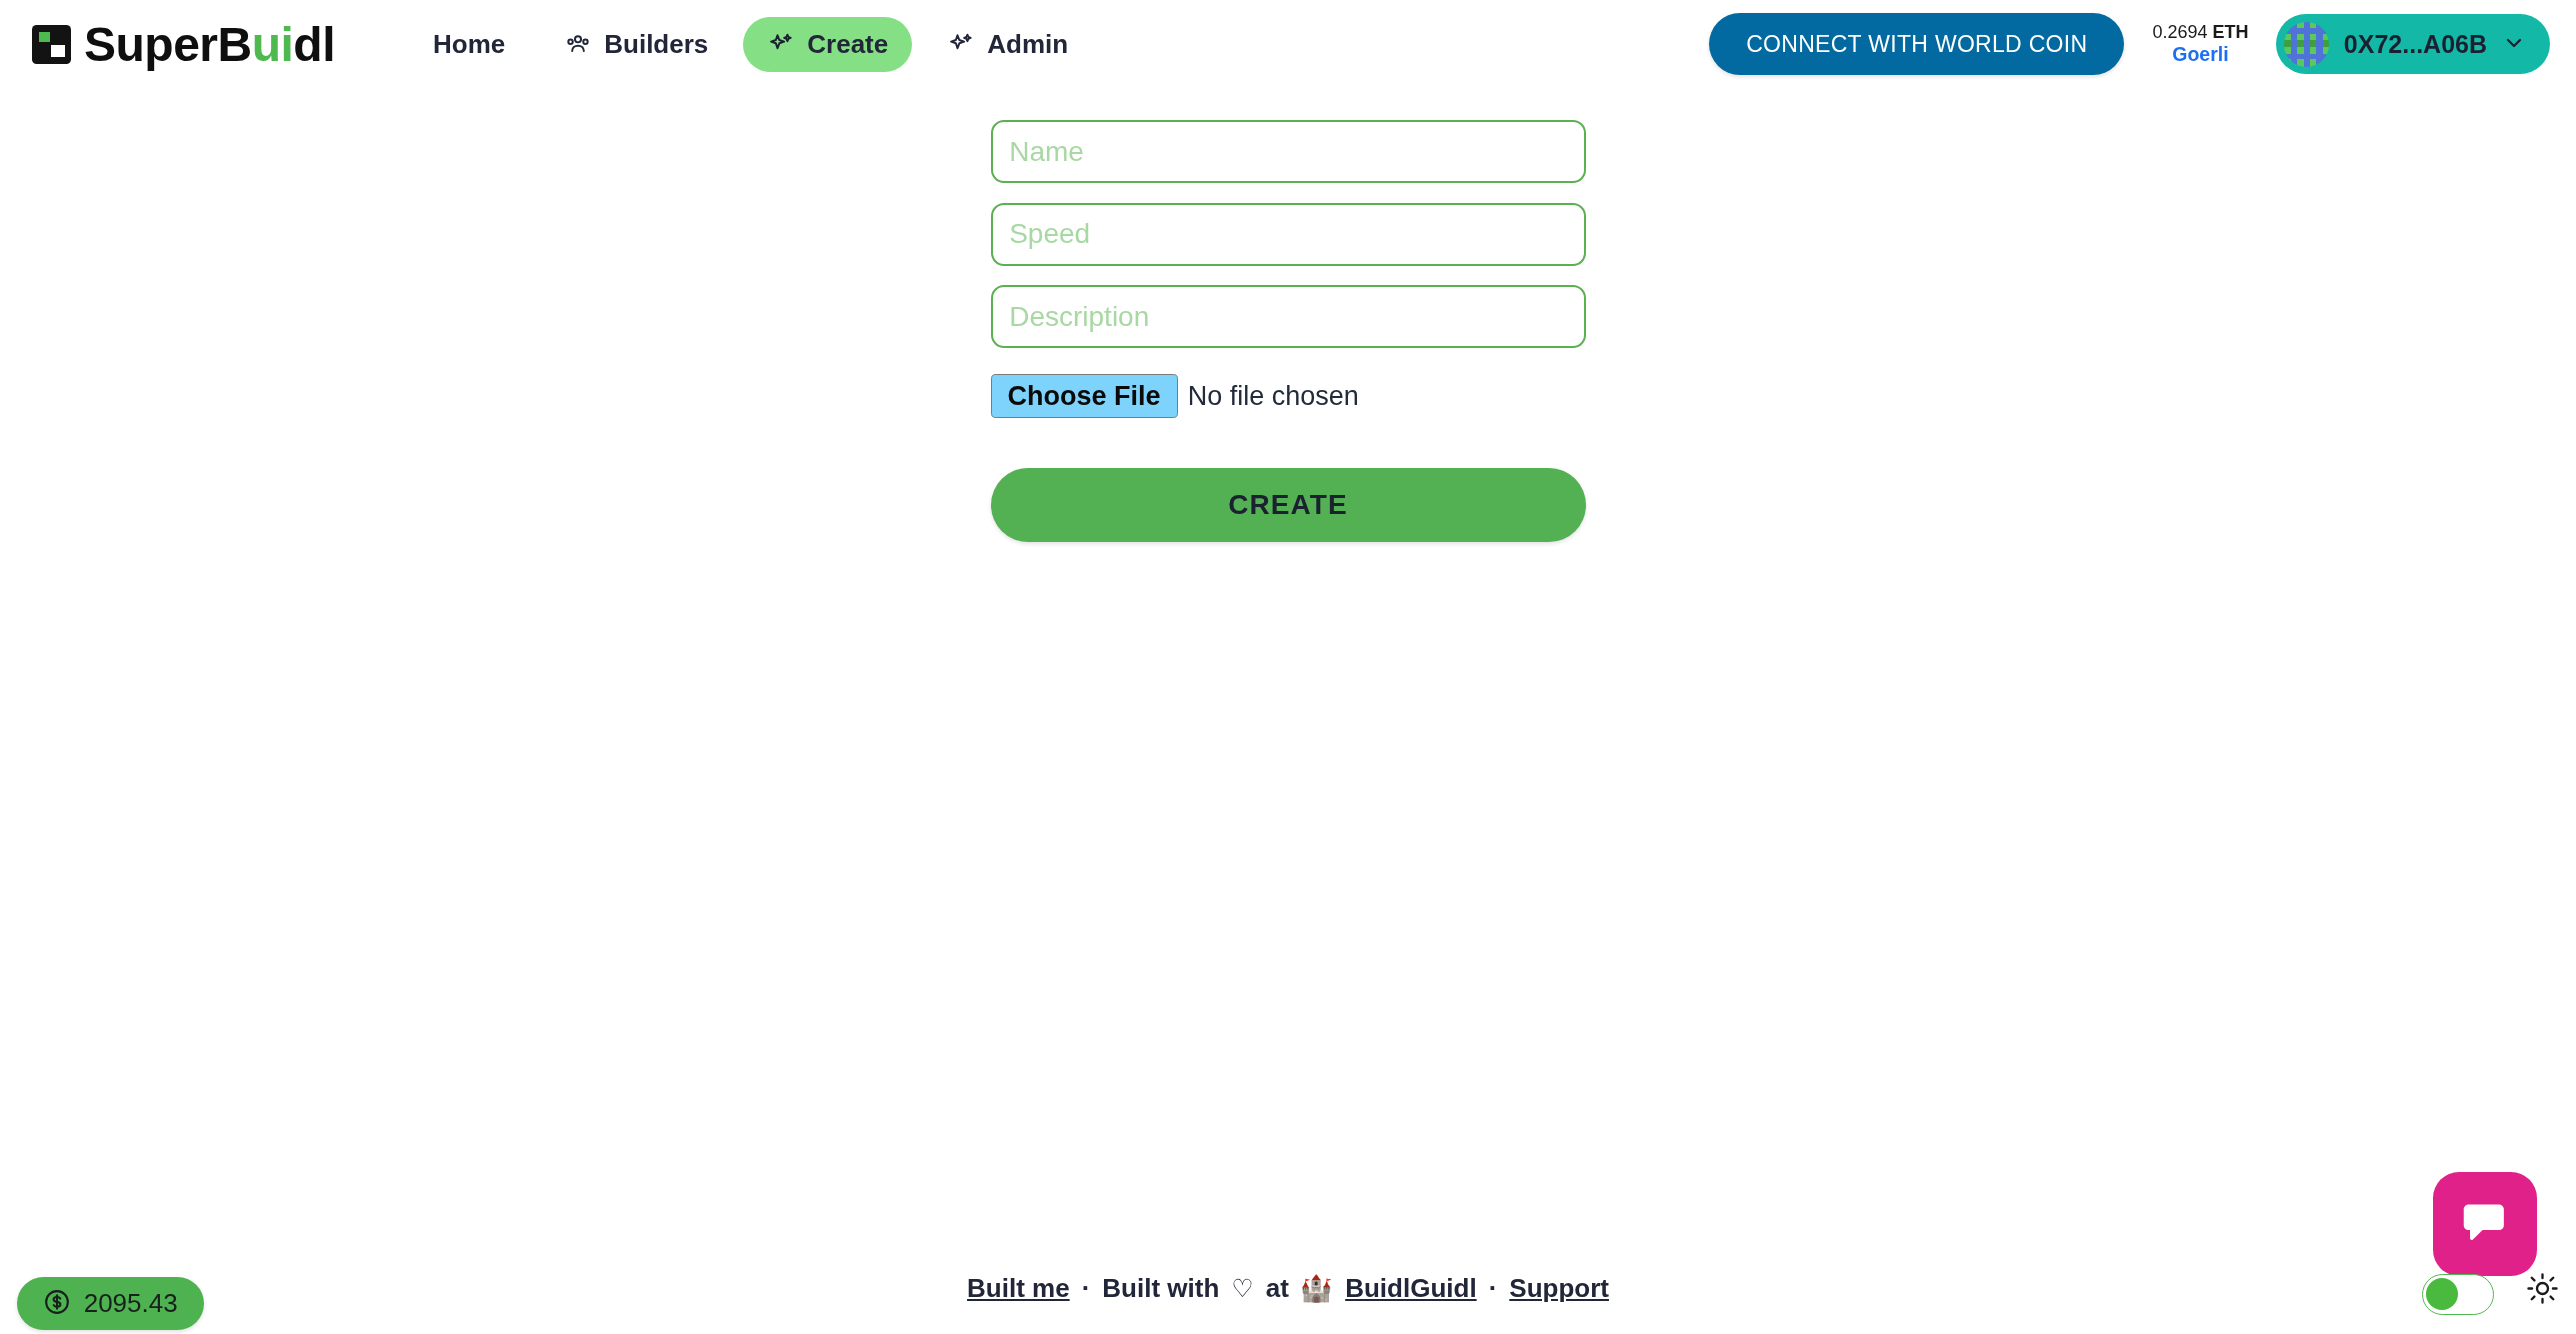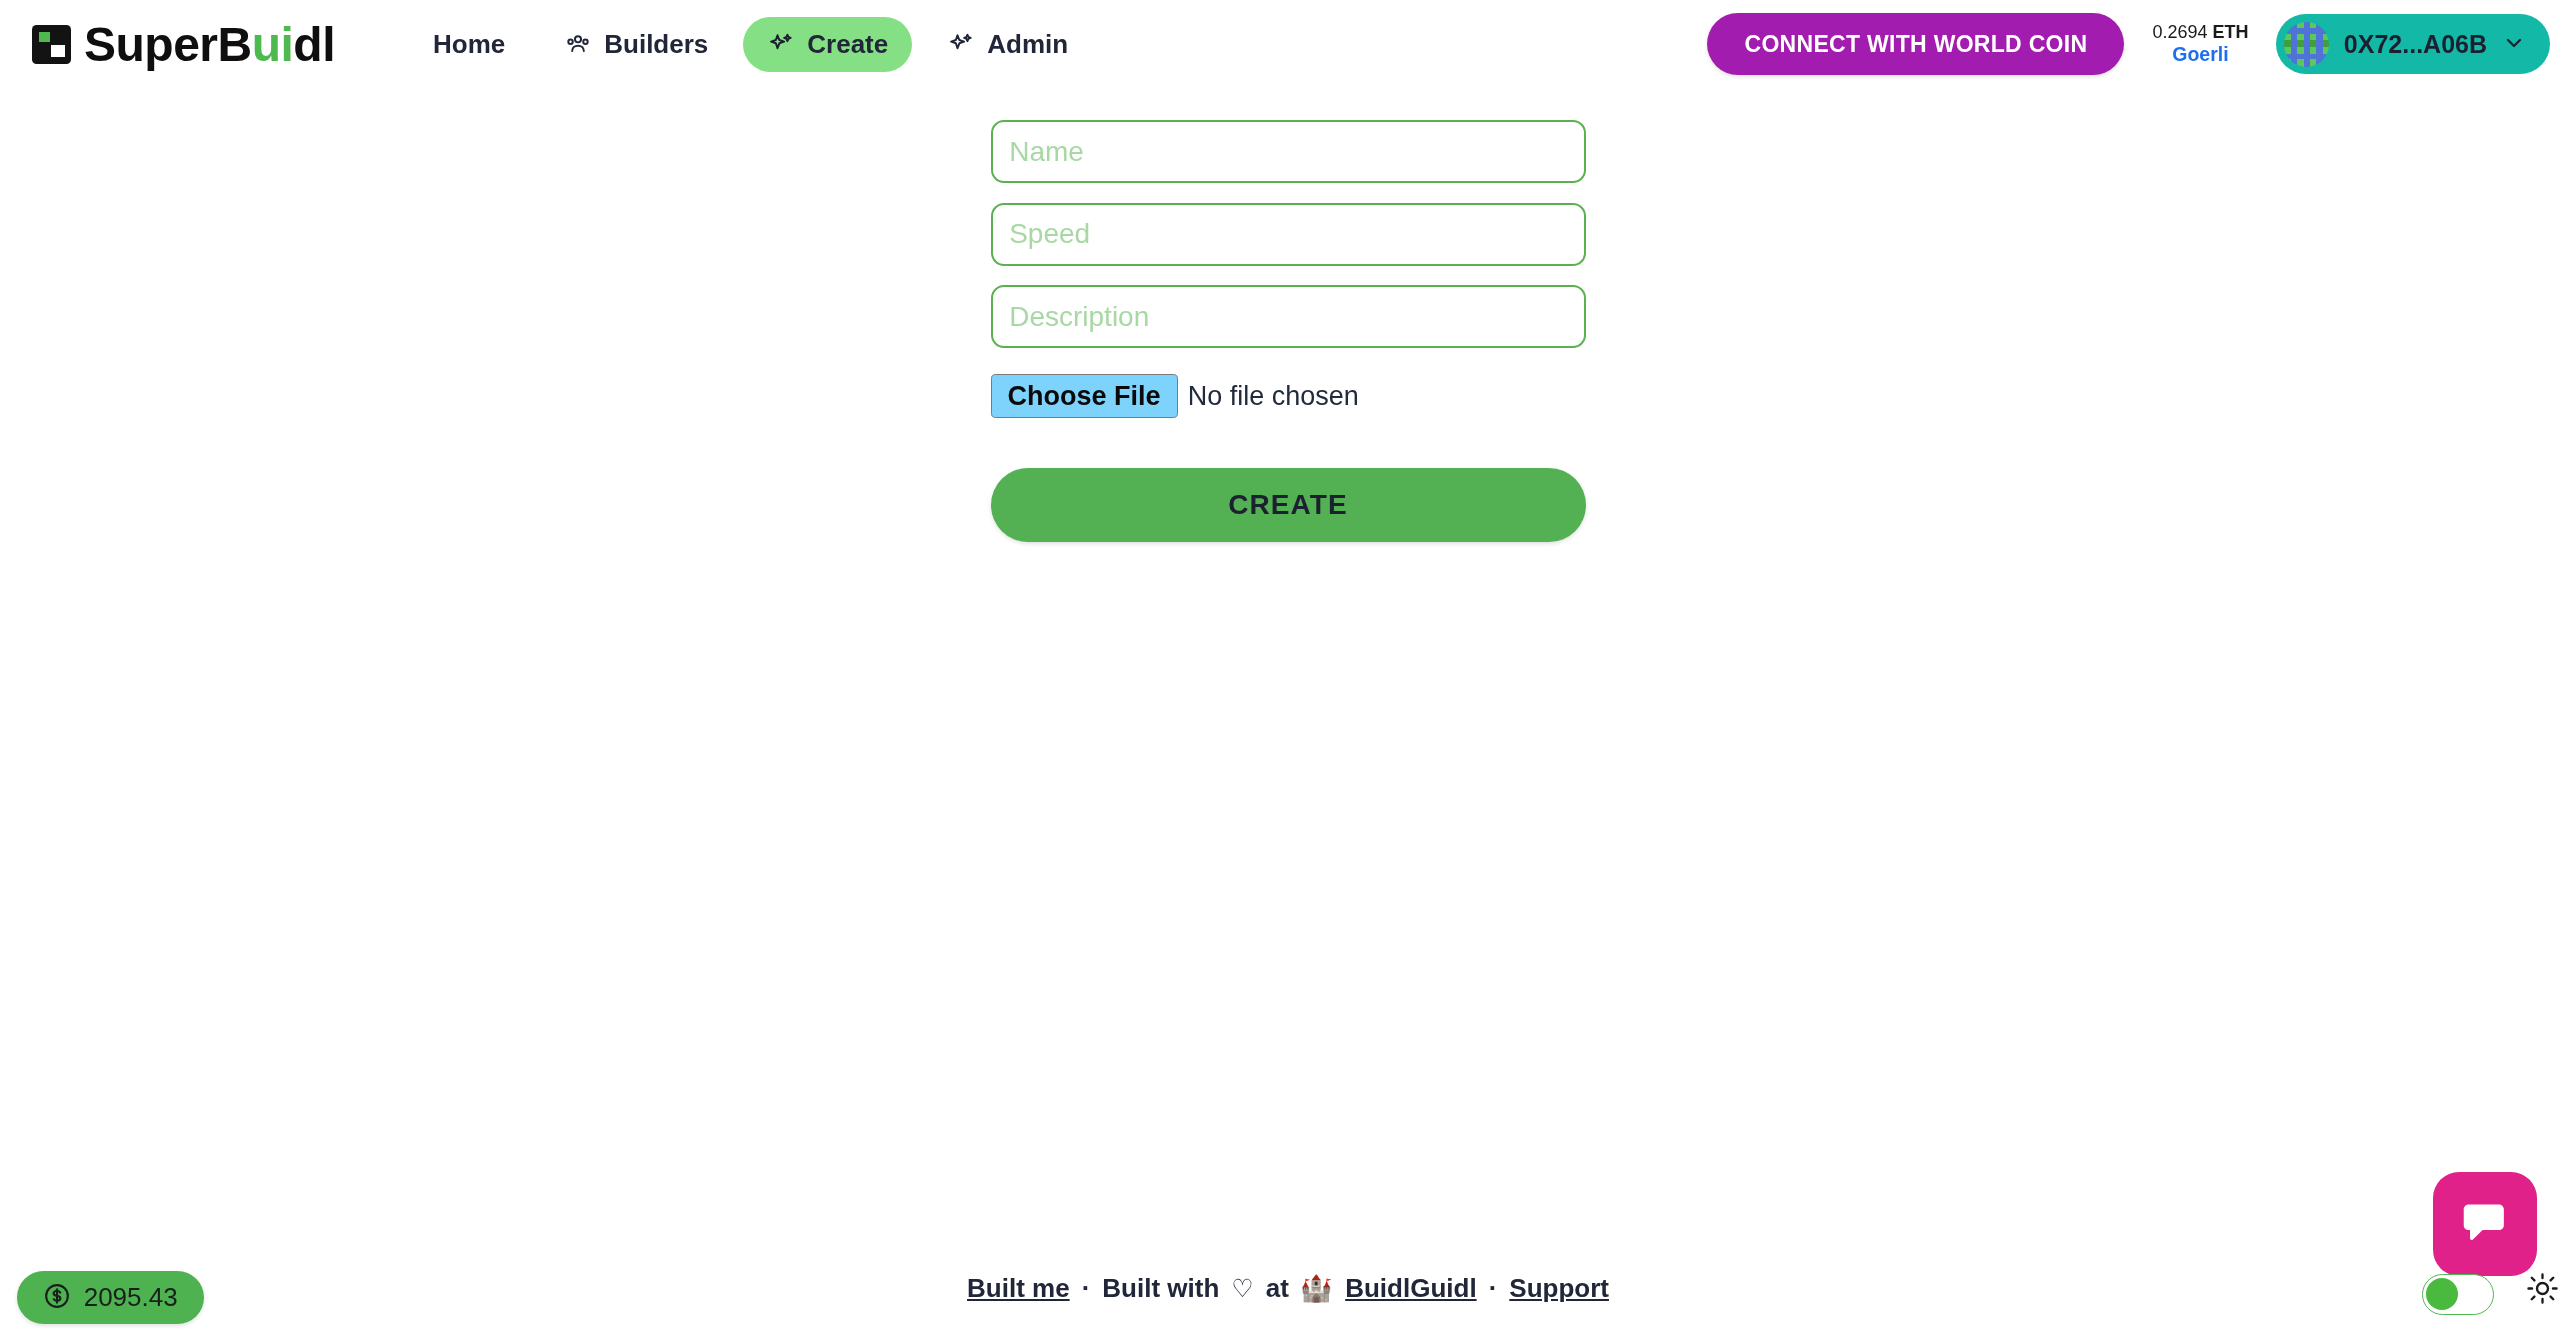--- a/index.html
+++ b/index.html
@@ -78,24 +78,24 @@
   .nav-item svg { display: block; }
 
   .header-right {
     margin-left: auto;
     display: flex;
     align-items: center;
     gap: 28px;
     margin-right: 26px;
   }
   .connect-btn {
-    background: #a21caf;
+    background: #0369a1;
     color: #ffffff;
     font-size: 23px;
-    font-weight: 700;
+    font-weight: 400;
     letter-spacing: 0.3px;
     padding: 17.7px 37px;
     border: none;
     border-radius: 928px;
     box-shadow: 0 1.9px 4.6px rgba(0,0,0,0.12);
     cursor: pointer;
     white-space: nowrap;
     font-family: "Liberation Sans", sans-serif;
   }
   .balance {
@@ -234,21 +234,21 @@
   .footer-center a {
     color: #212638;
     text-decoration: underline;
     cursor: pointer;
   }
   .footer-center .dot { font-weight: 700; }
   .footer-center .heart { font-weight: 400; font-size: 25px; }
 
   .faucet {
     position: absolute;
-    left: 16.7px; bottom: 10px;
+    left: 16.7px; bottom: 4px;
     display: flex;
     align-items: center;
     gap: 13px;
     background: #4fb250;
     border-radius: 928px;
     padding: 11px 26px;
     box-shadow: 0 1.9px 4.6px rgba(0,0,0,0.12);
     cursor: pointer;
   }
   .faucet-amount {

